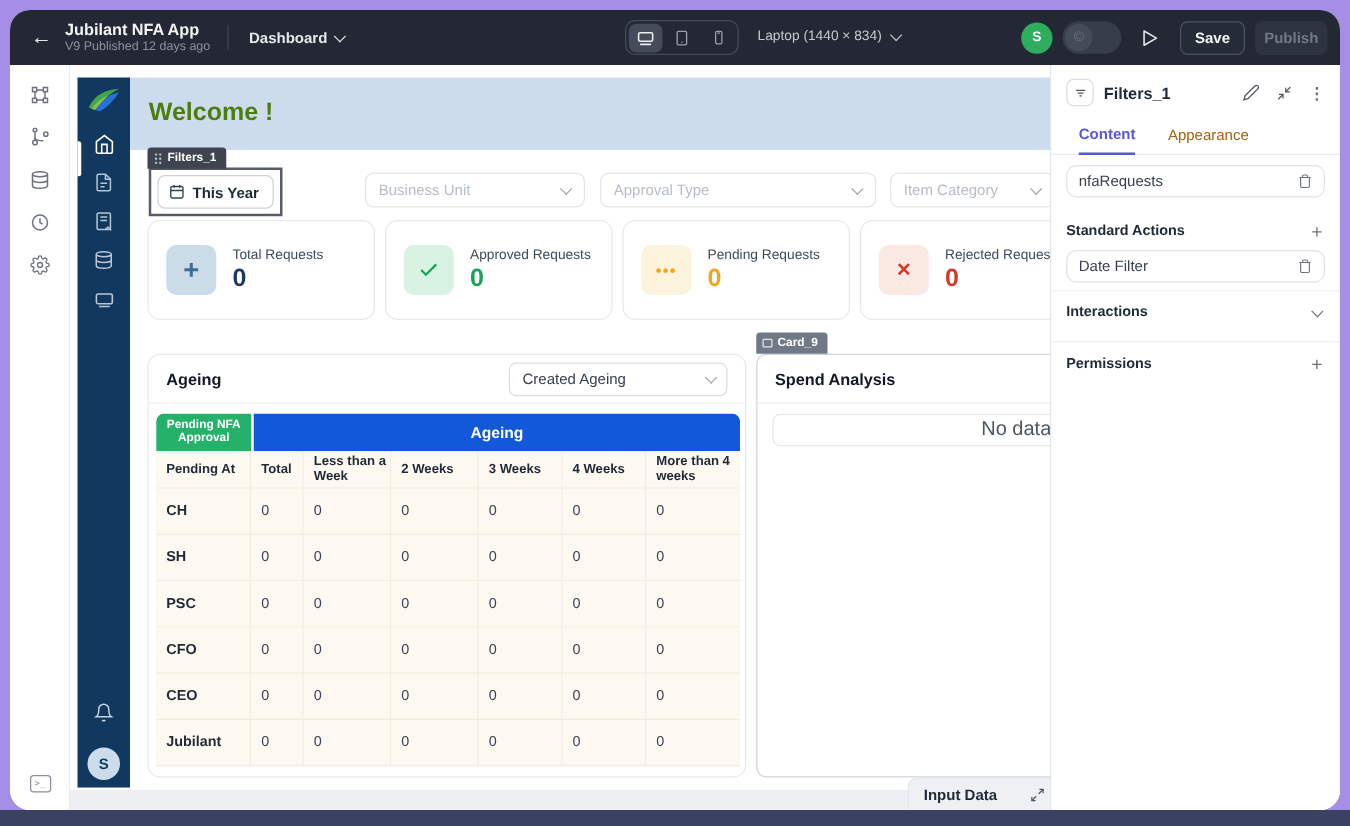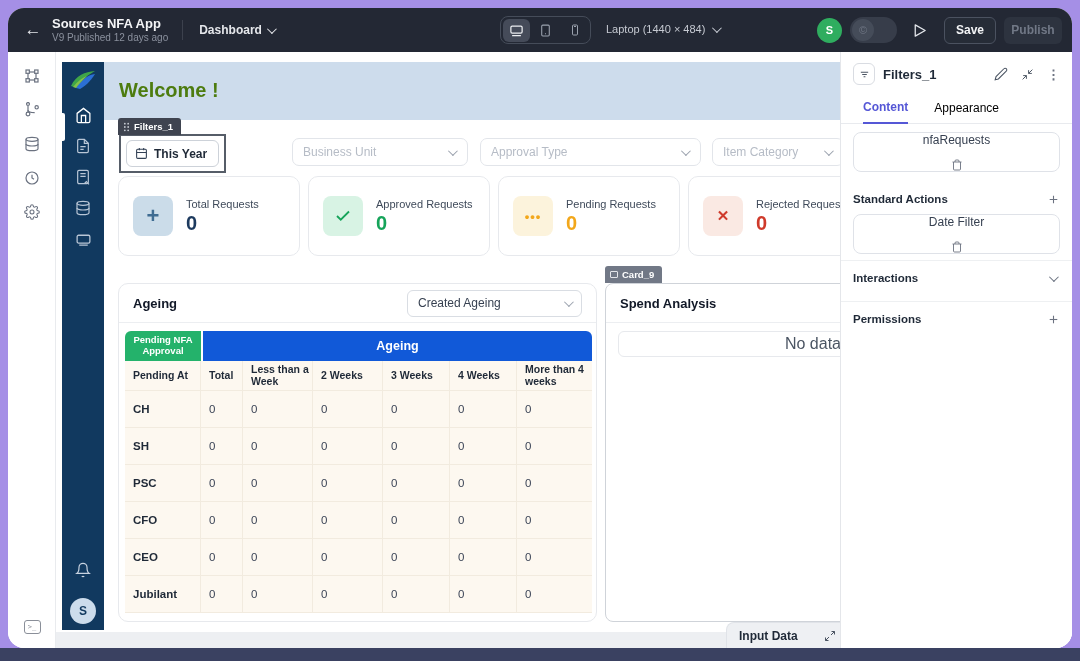--- a/index.html
+++ b/index.html
@@ -139,42 +139,42 @@
   .inspector { position:absolute; left:832px; top:44px; width:232px; height:596px; background:#fff;
                border-left:1px solid #e4e6ea; z-index:20; }
   .insp-head { display:flex; align-items:center; padding:10px 12px 0 12px; height:34px; }
   .insp-iconbox { width:22px; height:22px; border:1px solid #d9dce2; border-radius:6px; display:flex;
                   align-items:center; justify-content:center; color:#4b5563; flex:none; }
   .insp-title { font-size:13px; font-weight:bold; color:#1f2937; margin-left:8px; flex:1; }
   .insp-act { color:#4b5563; margin-left:13px; display:flex; align-items:center; }
   .kebab { color:#6b7280; font-size:13px; font-weight:bold; letter-spacing:0; }
   .insp-tabs { display:flex; align-items:flex-end; gap:26px; padding:0 22px; height:34px;
                border-bottom:1px solid #e8eaee; margin-top:4px; }
-  .tab { font-size:12px; padding-bottom:8px; color:#000000; font-weight:500; }
+  .tab { font-size:12px; padding-bottom:8px; color:#a16207; font-weight:500; }
   .tab.active { color:#5557d6; font-weight:bold; border-bottom:2px solid #5557d6; margin-bottom:-1px; }
   .sec-row { display:flex; align-items:center; justify-content:space-between; padding:0 12px; height:30px; }
   .sec-label { font-size:11.5px; font-weight:bold; color:#1f2937; }
   .sec-plus { color:#6b7280; }
-  .pill { margin:0 12px 6px 12px; height:40px; border:1px solid #dfe2e8; border-radius:8px; display:flex;
-          align-items:center; justify-content:space-between; padding:0 9px;flex-direction:column; }
+  .pill { margin:0 12px 6px 12px; height:26px; border:1px solid #dfe2e8; border-radius:8px; display:flex;
+          align-items:center; justify-content:space-between; padding:0 9px; }
   .pill-text { font-size:12px; color:#374151; }
   .pill-trash { color:#6b7280; display:flex; }
   .insp-div { height:1px; background:#eef0f2; margin-top:6px; }
 
   svg { display:block; }
 </style>
 </head>
 <body>
 
 <div class="window">
 
   <div class="topbar">
     <div class="back-btn">←</div>
     <div class="title-block">
-      <div class="app-title">Sources NFA App</div>
+      <div class="app-title">Jubilant NFA App</div>
       <div class="app-sub">V9 Published 12 days ago</div>
     </div>
     <div class="tb-divider"></div>
     <div class="page-select">
       <span>Dashboard</span>
       <span class="chev"></span>
     </div>
 
     <div class="device-group">
       <div class="device-btn selected">
@@ -190,21 +190,21 @@
           </svg>
       </div>
       <div class="device-btn">
         <svg width="12" height="12" viewBox="0 0 24 24" fill="none" stroke="currentColor" stroke-width="2">
             <rect x="7" y="2" width="10" height="20" rx="2"></rect>
             <line x1="10" y1="5" x2="14" y2="5"></line>
           </svg>
       </div>
     </div>
     <div class="res-label">
-      <span>Laptop (1440 × 484)</span>
+      <span>Laptop (1440 × 834)</span>
       <span class="chev"></span>
     </div>
 
     <div class="tb-right">
       <div class="avatar-green">S</div>
       <div class="collab-pill">
         <div class="collab-circle">©</div>
       </div>
       <div class="play-btn">
         <svg width="17" height="17" viewBox="0 0 24 24" fill="none" stroke="#e2e5ea" stroke-width="1.8" stroke-linejoin="round">

